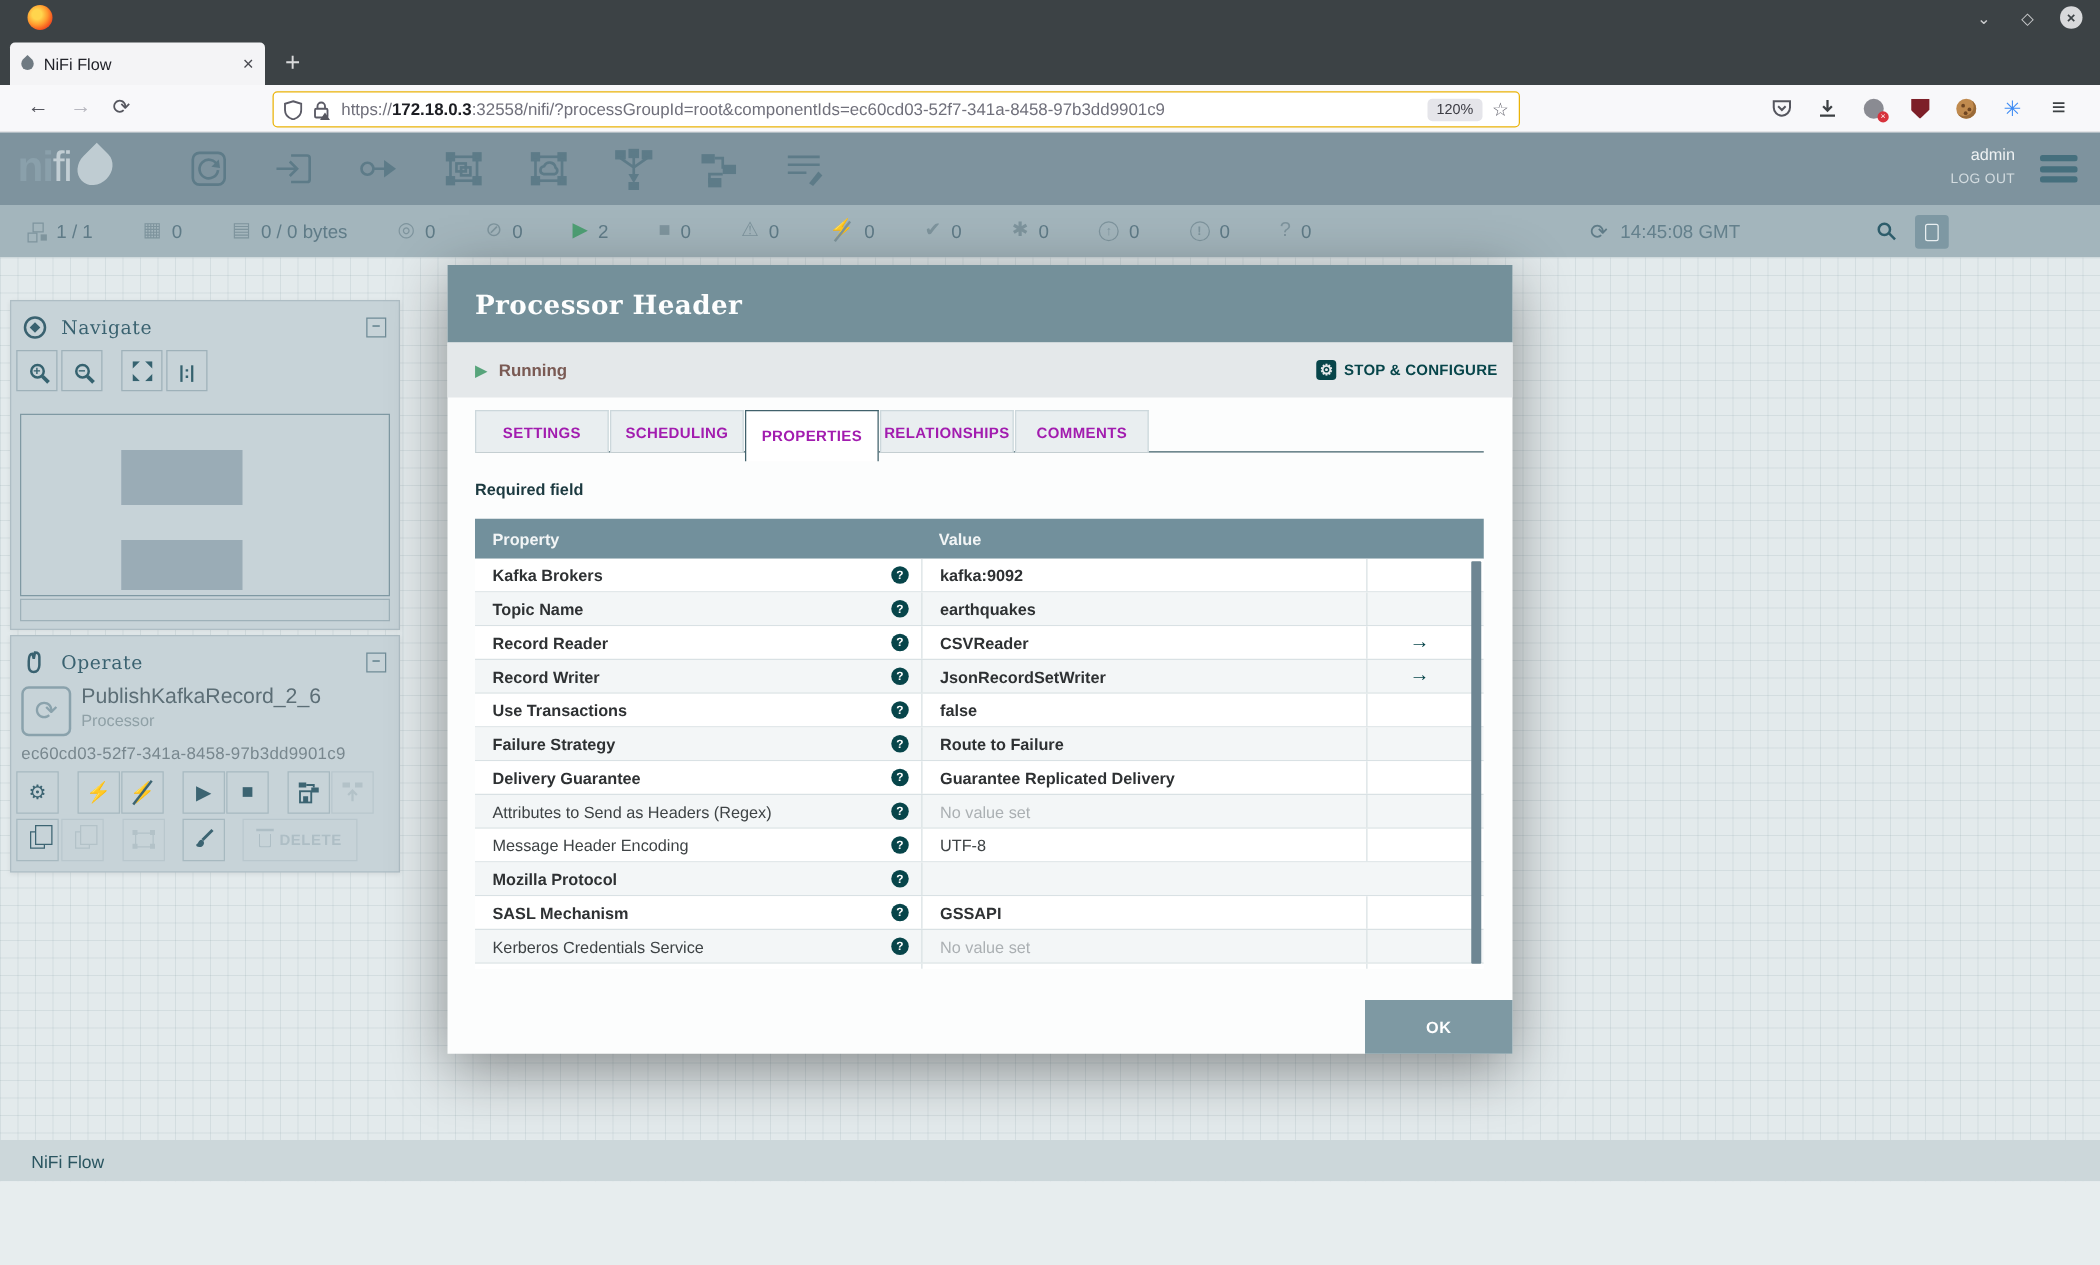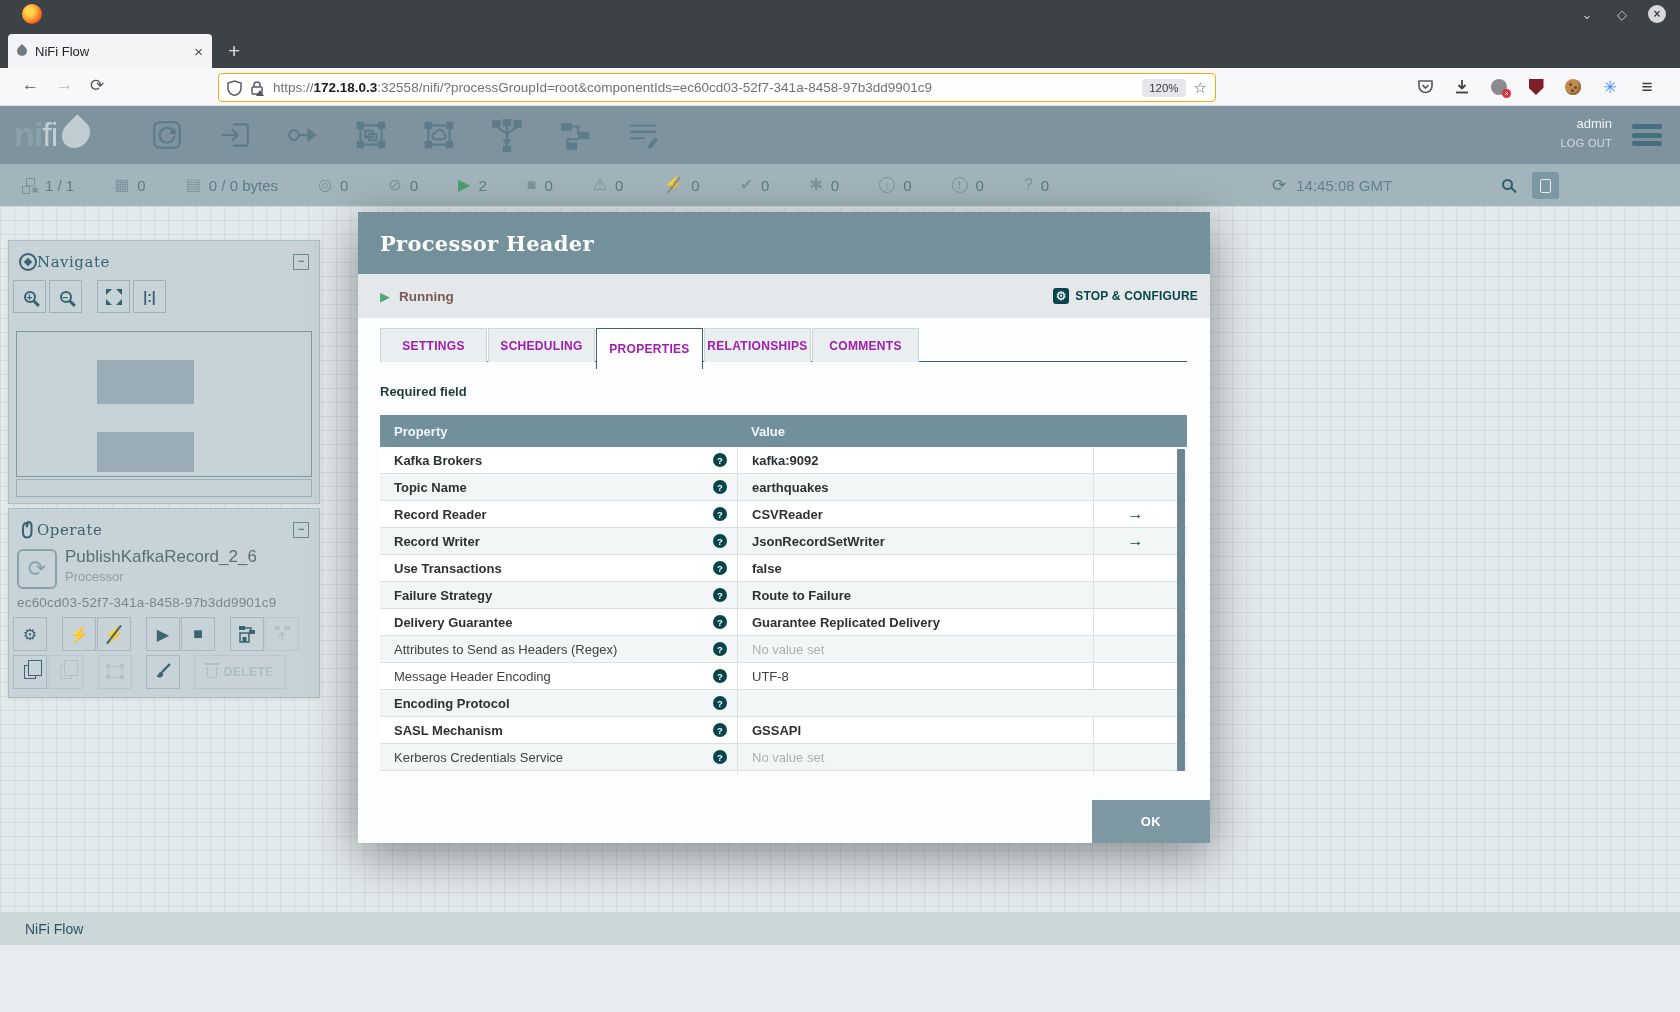--- a/index.html
+++ b/index.html
@@ -78,21 +78,21 @@
   
   .canvas{position:absolute;left:0;top:206px;width:1680px;height:806px;background:#E3EAEC;
     background-image:linear-gradient(rgba(125,150,160,.16) 1px,transparent 1px),linear-gradient(90deg,rgba(125,150,160,.16) 1px,transparent 1px);
     background-size:14px 14px}
   .breadcrumb{position:absolute;left:0;top:706px;width:1680px;height:33px;background:#CCD7DA;display:flex;align-items:center;padding-left:25px}
   .breadcrumb span{font-size:14px;color:#2A5560}
   .belowstrip{position:absolute;left:0;top:739px;width:1680px;height:67px;background:#E7EDEE}
 
   
   .panel{position:absolute;left:8px;width:312px;background:#C7D3D8;border:1px solid rgba(130,150,160,.35);box-shadow:0 1px 4px rgba(0,0,0,.08)}
-  .panel-hd{height:30px;display:flex;align-items:center;padding:0 10px;gap:0;margin-top:6px}
+  .panel-hd{height:30px;display:flex;align-items:center;padding:0 10px;gap:12px;margin-top:6px}
   .panel-title{font-family:"DejaVu Serif",serif;font-size:15px;color:#3A6270;letter-spacing:.5px;flex:1}
   .collapse{width:16px;height:16px;border:1.5px solid #6F8B96;color:#3A6270;font-size:12px;line-height:13px;text-align:center}
   .pbtn{position:absolute;width:33px;height:33px;border:1px solid #9EB1B9;display:flex;align-items:center;justify-content:center;color:#35626F}
   .mag2{position:relative;width:12px;height:12px;border:2.4px solid #35626F;border-radius:50%}
   .mag2::after{content:"";position:absolute;width:7px;height:2.6px;background:#35626F;transform:rotate(45deg);right:-6px;bottom:-4px}
   .mag2 i{position:absolute;left:0;top:-1px;width:100%;text-align:center;font-size:10px;font-weight:bold;font-style:normal;color:#35626F}
   .compass{width:18px;height:18px;border:2px solid #3A6270;border-radius:50%;position:relative}
   .compass::after{content:"";position:absolute;left:4px;top:4px;width:6px;height:6px;background:#3A6270;transform:rotate(45deg)}
   .minimap{position:absolute;left:7px;top:90px;width:296px;height:146px;border:1px solid #7F99A3}
   .mini-rect{position:absolute;background:#9AACB6}
@@ -591,21 +591,21 @@
             <span class="pname">Message Header Encoding</span>
             <span class="help">?</span>
           </div>
           <div class="vcell">
             <span class="pval">UTF-8</span>
           </div>
           <div class="acell"></div>
         </div>
         <div class="prow alt">
           <div class="pcell">
-            <span class="pname req">Encoding Protocol</span>
+            <span class="pname req">Mozilla Protocol</span>
             <span class="help">?</span>
           </div>
           <div class="acell"></div>
         </div>
         <div class="prow">
           <div class="pcell">
             <span class="pname req">SASL Mechanism</span>
             <span class="help">?</span>
           </div>
           <div class="vcell">

